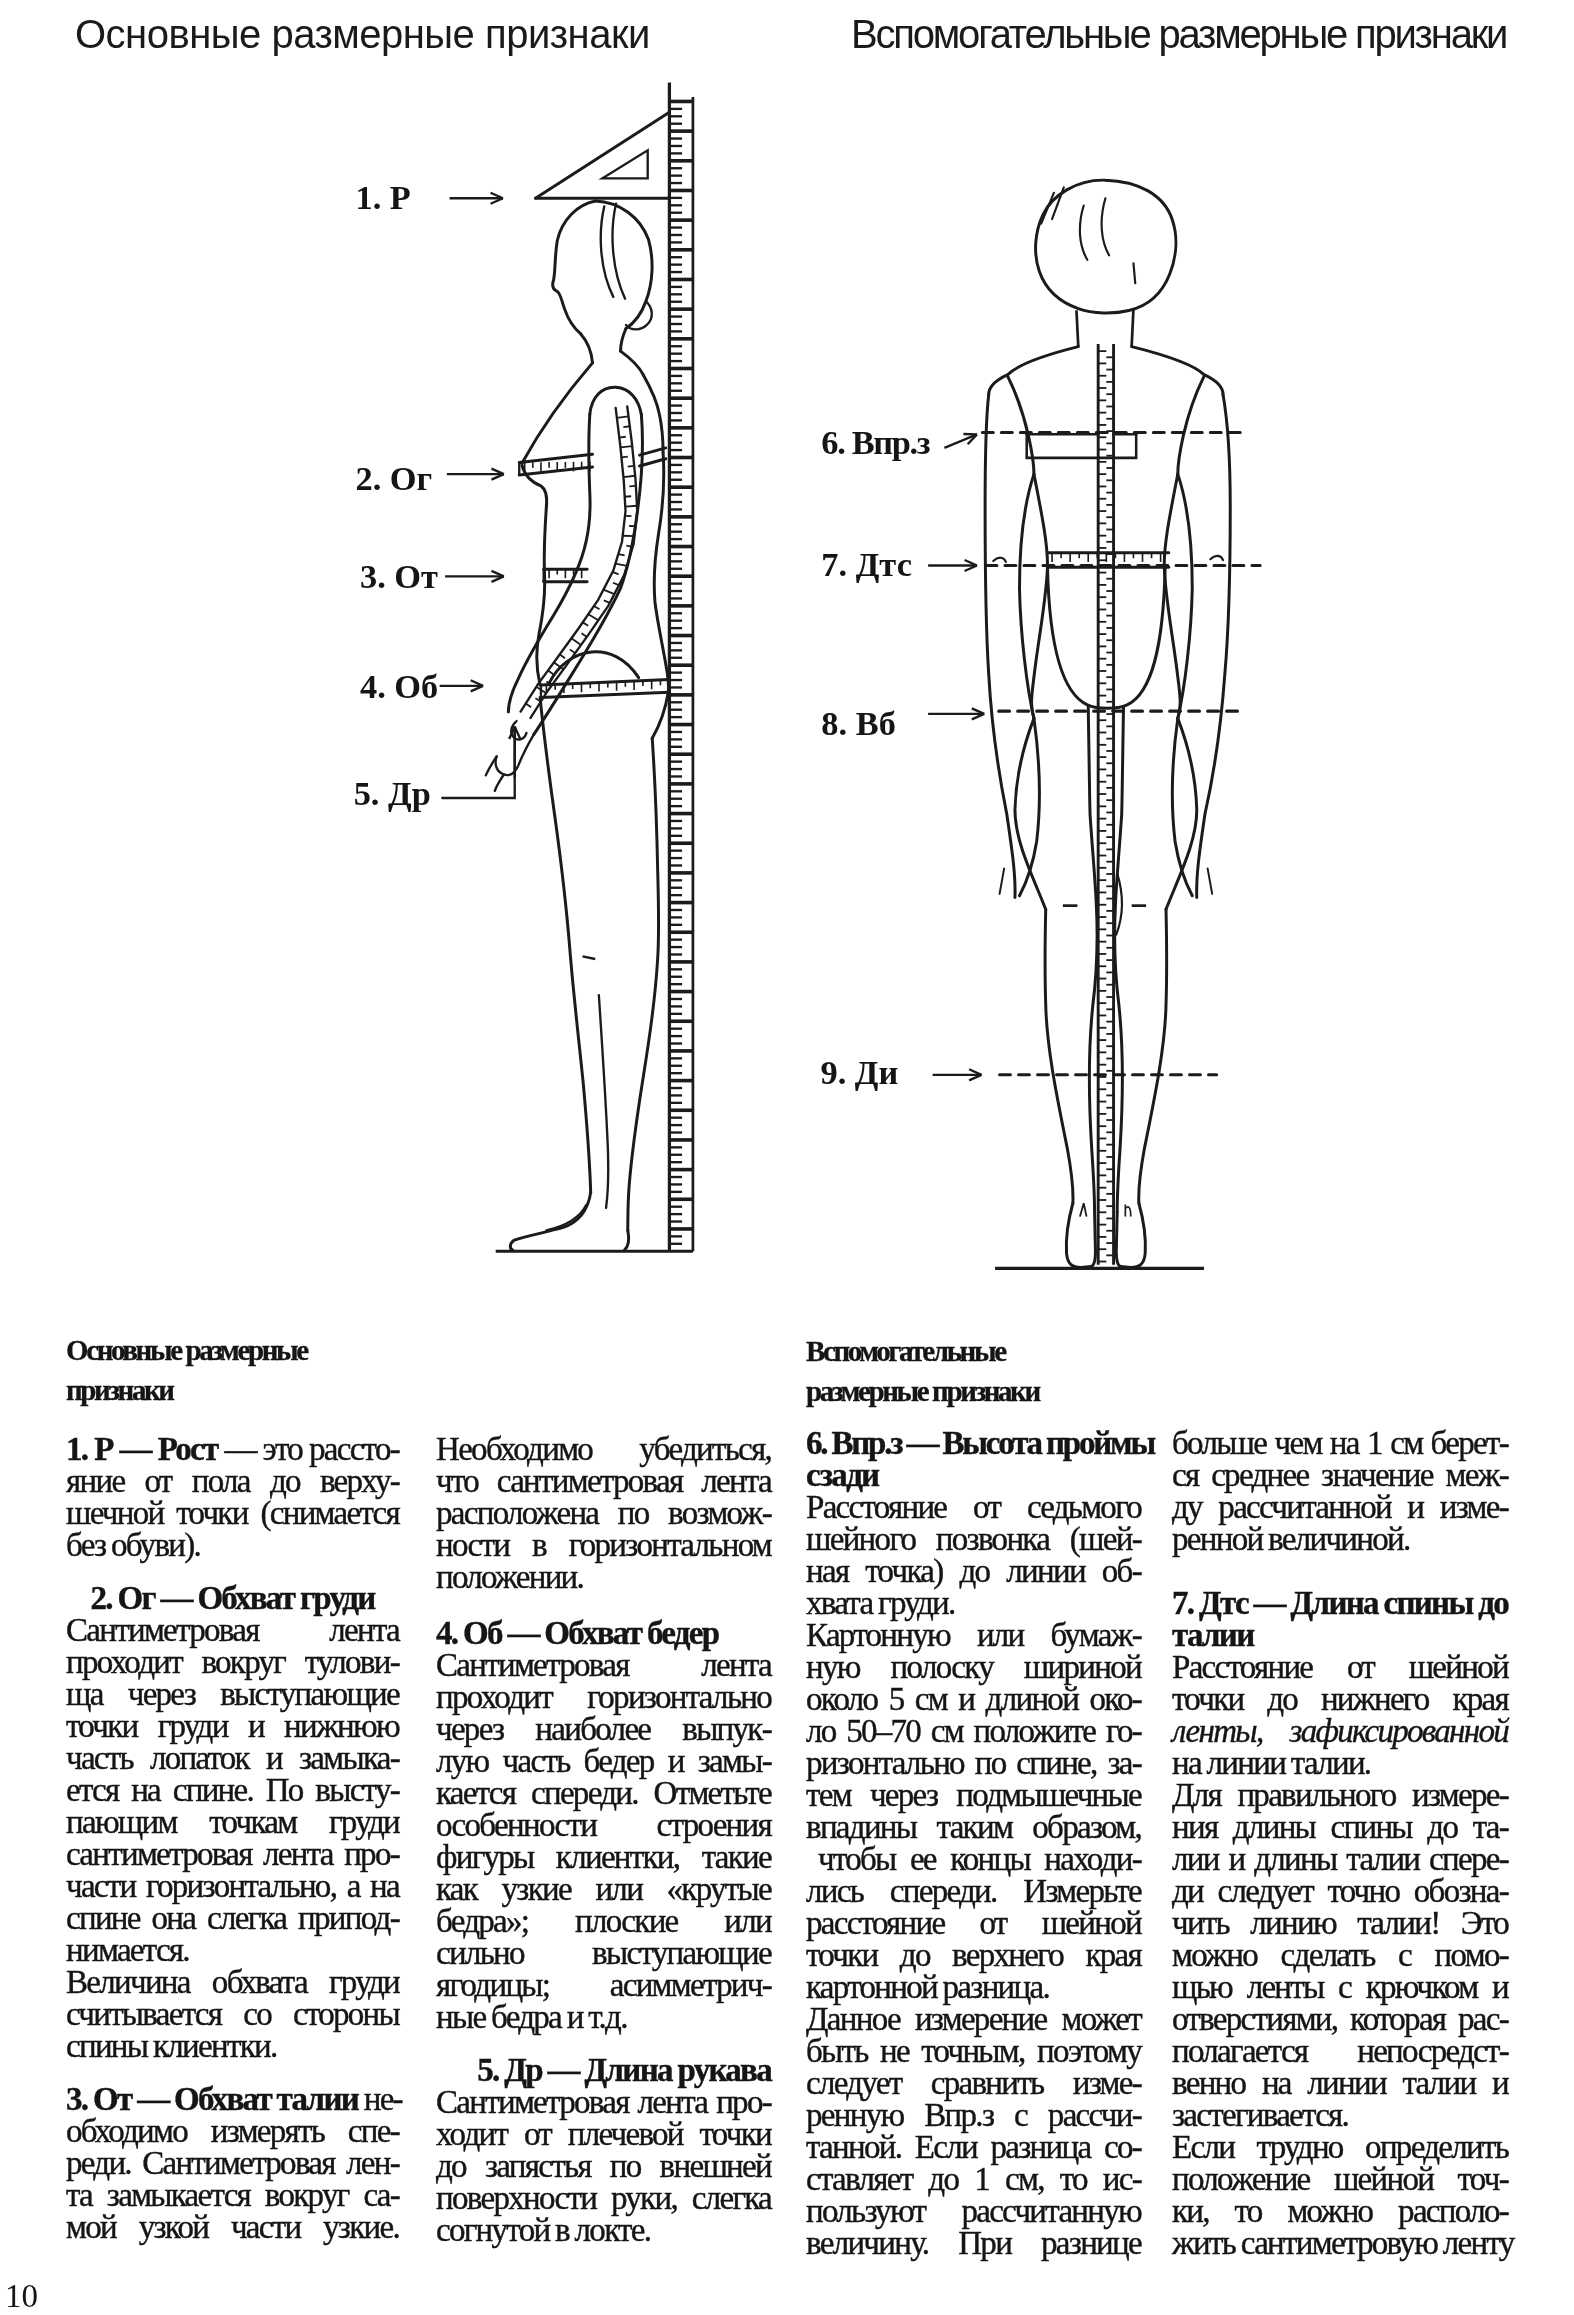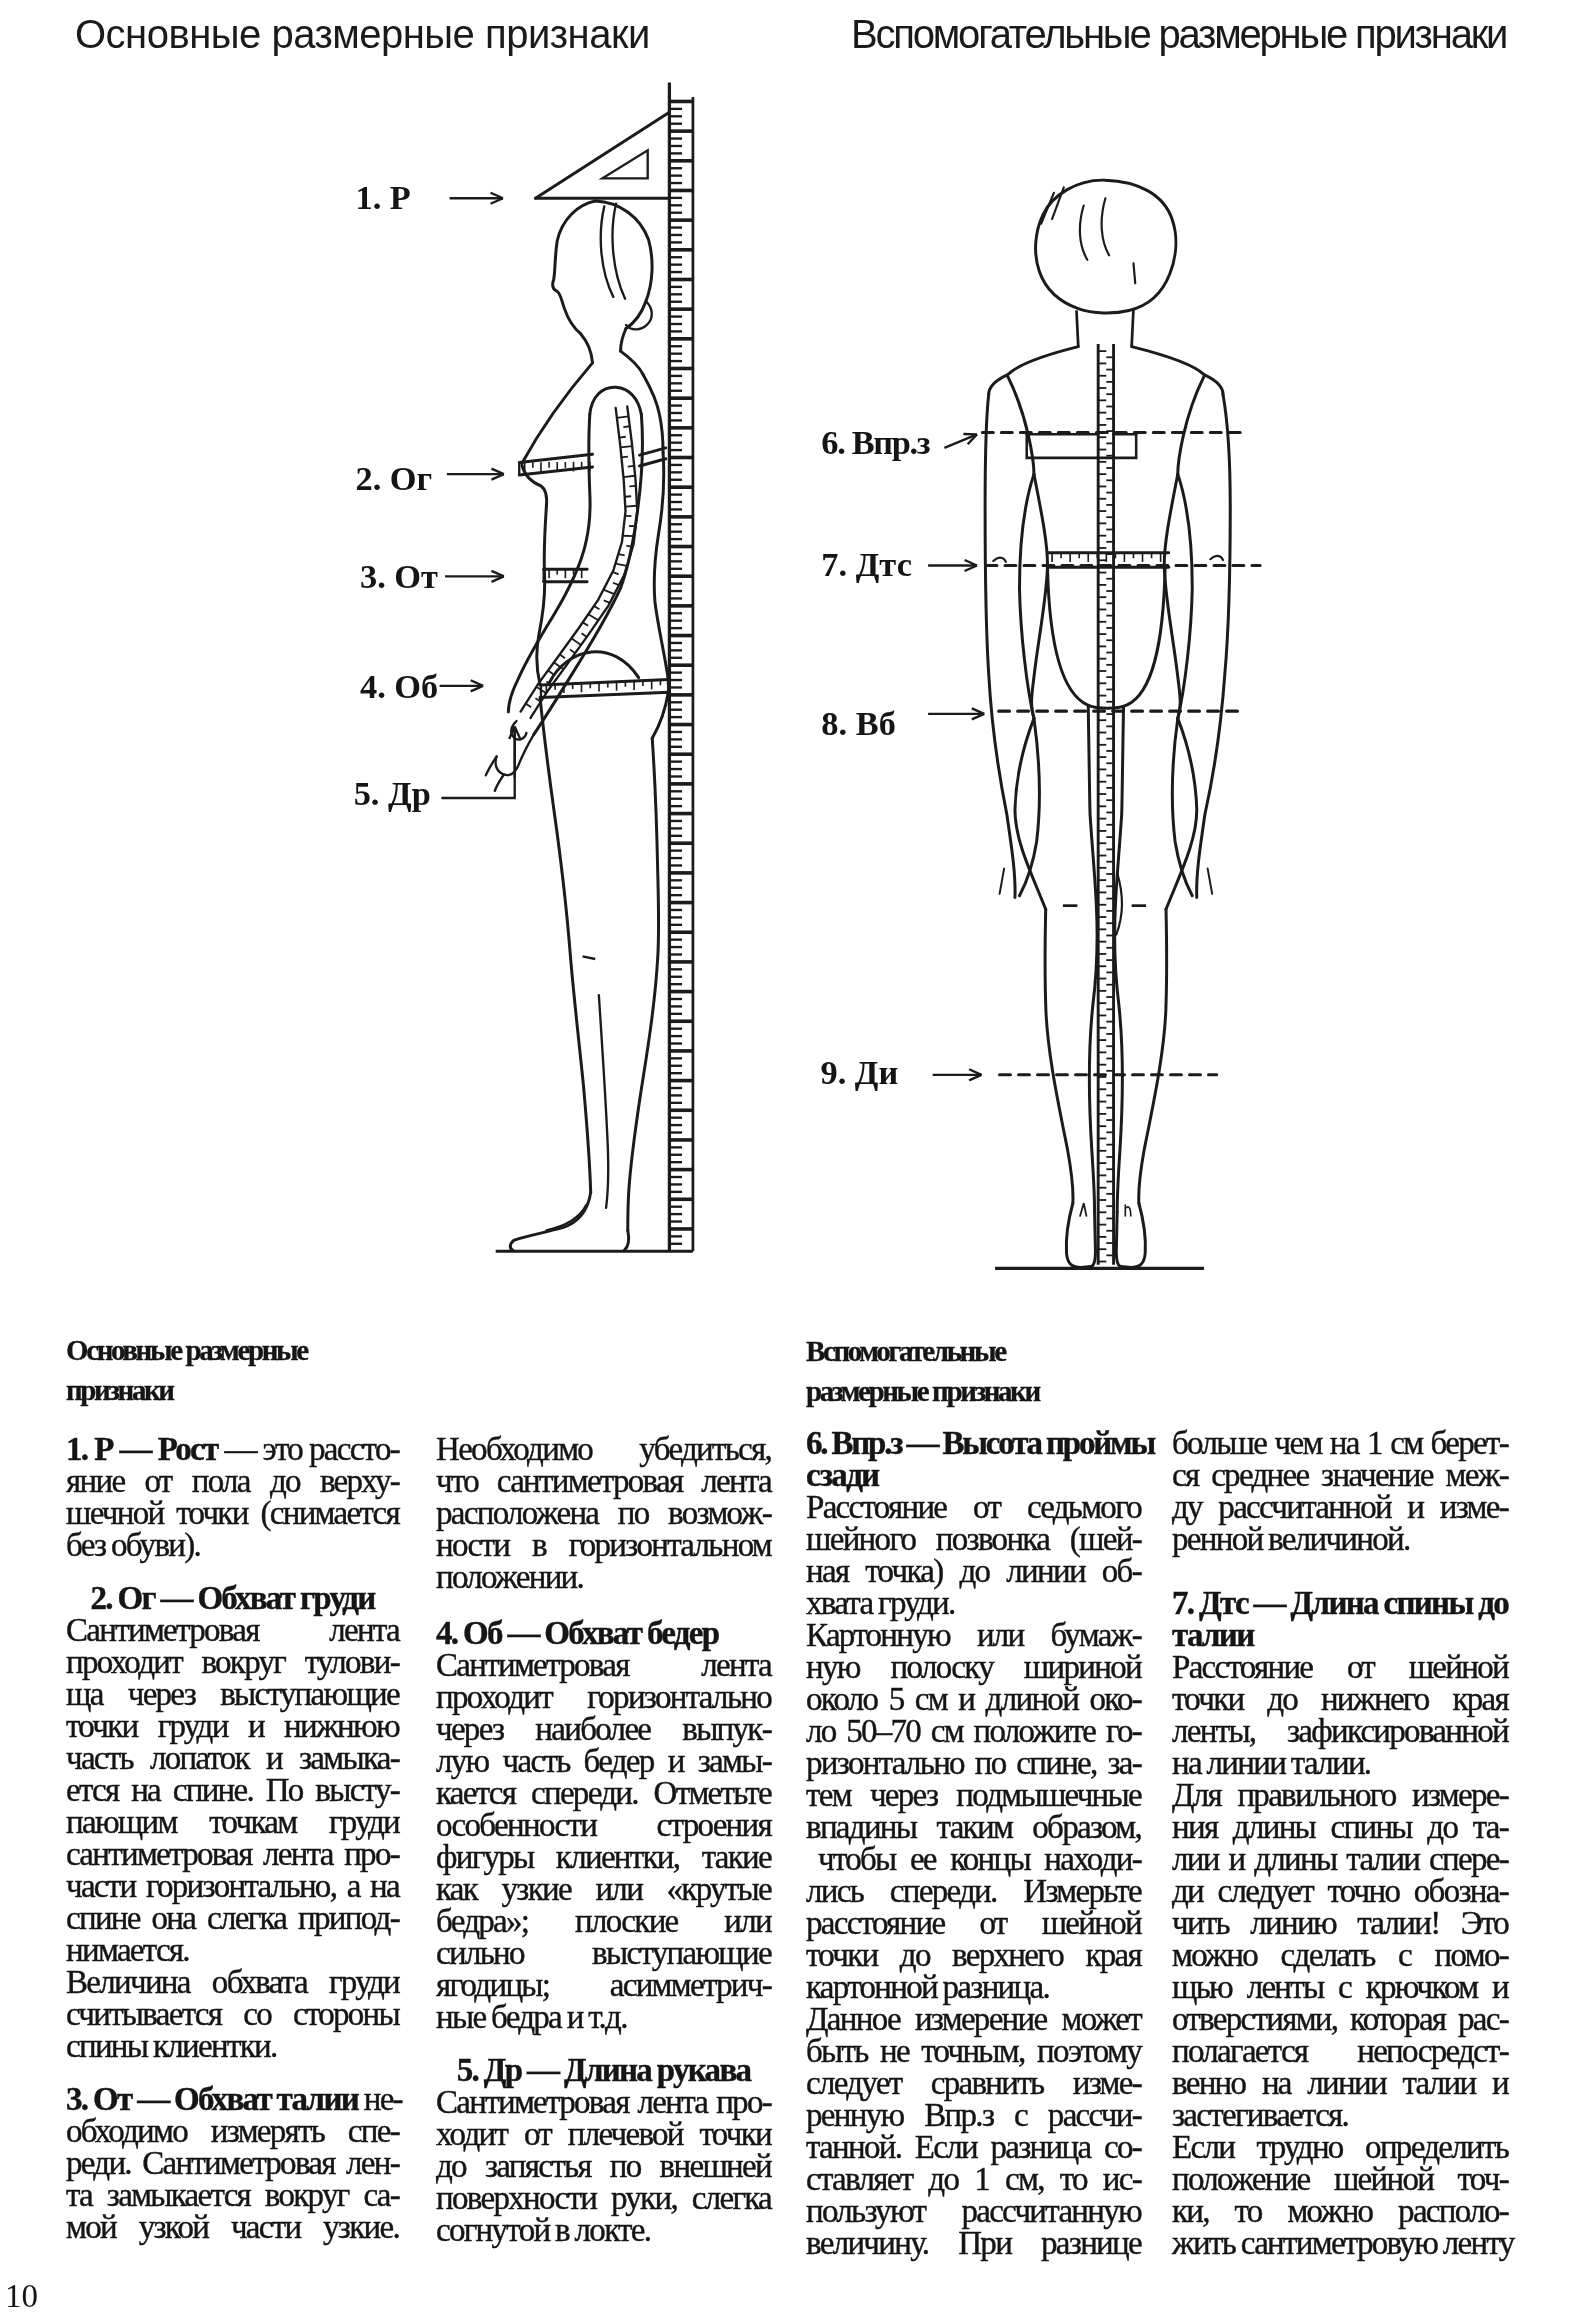--- a/index.html
+++ b/index.html
@@ -565,21 +565,21 @@
       <div style="height:32px;line-height:32px;white-space:nowrap;text-align:justify;text-align-last:justify;">через наиболее выпук-</div>
       <div style="height:32px;line-height:32px;white-space:nowrap;text-align:justify;text-align-last:justify;">лую часть бедер и замы-</div>
       <div style="height:32px;line-height:32px;white-space:nowrap;text-align:justify;text-align-last:justify;">кается спереди. Отметьте</div>
       <div style="height:32px;line-height:32px;white-space:nowrap;text-align:justify;text-align-last:justify;">особенности строения</div>
       <div style="height:32px;line-height:32px;white-space:nowrap;text-align:justify;text-align-last:justify;">фигуры клиентки, такие</div>
       <div style="height:32px;line-height:32px;white-space:nowrap;text-align:justify;text-align-last:justify;">как узкие или «крутые</div>
       <div style="height:32px;line-height:32px;white-space:nowrap;text-align:justify;text-align-last:justify;">бедра»; плоские или</div>
       <div style="height:32px;line-height:32px;white-space:nowrap;text-align:justify;text-align-last:justify;">сильно выступающие</div>
       <div style="height:32px;line-height:32px;white-space:nowrap;text-align:justify;text-align-last:justify;">ягодицы; асимметрич-</div>
       <div style="height:32px;line-height:32px;white-space:nowrap;text-align:left;">ные бедра и т.д.</div>
-      <div style="height:32px;line-height:32px;white-space:nowrap;margin-top:21px;text-align:center;"><b>5. Др — Длина рукава</b></div>
+      <div style="height:32px;line-height:32px;white-space:nowrap;margin-top:21px;text-align:right;"><b>5. Др — Длина рукава</b></div>
       <div style="height:32px;line-height:32px;white-space:nowrap;text-align:justify;text-align-last:justify;">Сантиметровая лента про-</div>
       <div style="height:32px;line-height:32px;white-space:nowrap;text-align:justify;text-align-last:justify;">ходит от плечевой точки</div>
       <div style="height:32px;line-height:32px;white-space:nowrap;text-align:justify;text-align-last:justify;">до запястья по внешней</div>
       <div style="height:32px;line-height:32px;white-space:nowrap;text-align:justify;text-align-last:justify;">поверхности руки, слегка</div>
       <div style="height:32px;line-height:32px;white-space:nowrap;text-align:left;">согнутой в локте.</div>
     </div>
 <div style="position:absolute;left:806px;top:1427px;width:335px;">
       <div style="height:32px;line-height:32px;white-space:nowrap;text-align:justify;text-align-last:justify;letter-spacing:-2.2px;"><b>6. Впр.з — Высота проймы</b></div>
       <div style="height:32px;line-height:32px;white-space:nowrap;text-align:left;"><b>сзади</b></div>
       <div style="height:32px;line-height:32px;white-space:nowrap;text-align:justify;text-align-last:justify;">Расстояние от седьмого</div>
@@ -609,21 +609,21 @@
     </div>
 <div style="position:absolute;left:1172px;top:1427px;width:336px;">
       <div style="height:32px;line-height:32px;white-space:nowrap;text-align:justify;text-align-last:justify;">больше чем на 1 см берет-</div>
       <div style="height:32px;line-height:32px;white-space:nowrap;text-align:justify;text-align-last:justify;">ся среднее значение меж-</div>
       <div style="height:32px;line-height:32px;white-space:nowrap;text-align:justify;text-align-last:justify;">ду рассчитанной и изме-</div>
       <div style="height:32px;line-height:32px;white-space:nowrap;text-align:left;">ренной величиной.</div>
       <div style="height:32px;line-height:32px;white-space:nowrap;margin-top:32px;text-align:justify;text-align-last:justify;"><b>7. Дтс — Длина спины до</b></div>
       <div style="height:32px;line-height:32px;white-space:nowrap;text-align:left;"><b>талии</b></div>
       <div style="height:32px;line-height:32px;white-space:nowrap;text-align:justify;text-align-last:justify;">Расстояние от шейной</div>
       <div style="height:32px;line-height:32px;white-space:nowrap;text-align:justify;text-align-last:justify;">точки до нижнего края</div>
-      <div style="height:32px;line-height:32px;white-space:nowrap;text-align:justify;text-align-last:justify;">ленты, зафиксированной</div>
+      <div style="height:32px;line-height:32px;white-space:nowrap;text-align:justify;text-align-last:justify;font-style:italic;">ленты, зафиксированной</div>
       <div style="height:32px;line-height:32px;white-space:nowrap;text-align:left;">на линии талии.</div>
       <div style="height:32px;line-height:32px;white-space:nowrap;text-align:justify;text-align-last:justify;">Для правильного измере-</div>
       <div style="height:32px;line-height:32px;white-space:nowrap;text-align:justify;text-align-last:justify;">ния длины спины до та-</div>
       <div style="height:32px;line-height:32px;white-space:nowrap;text-align:justify;text-align-last:justify;">лии и длины талии спере-</div>
       <div style="height:32px;line-height:32px;white-space:nowrap;text-align:justify;text-align-last:justify;">ди следует точно обозна-</div>
       <div style="height:32px;line-height:32px;white-space:nowrap;text-align:justify;text-align-last:justify;">чить линию талии! Это</div>
       <div style="height:32px;line-height:32px;white-space:nowrap;text-align:justify;text-align-last:justify;">можно сделать с помо-</div>
       <div style="height:32px;line-height:32px;white-space:nowrap;text-align:justify;text-align-last:justify;">щью ленты с крючком и</div>
       <div style="height:32px;line-height:32px;white-space:nowrap;text-align:justify;text-align-last:justify;">отверстиями, которая рас-</div>
       <div style="height:32px;line-height:32px;white-space:nowrap;text-align:justify;text-align-last:justify;">полагается непосредст-</div>

